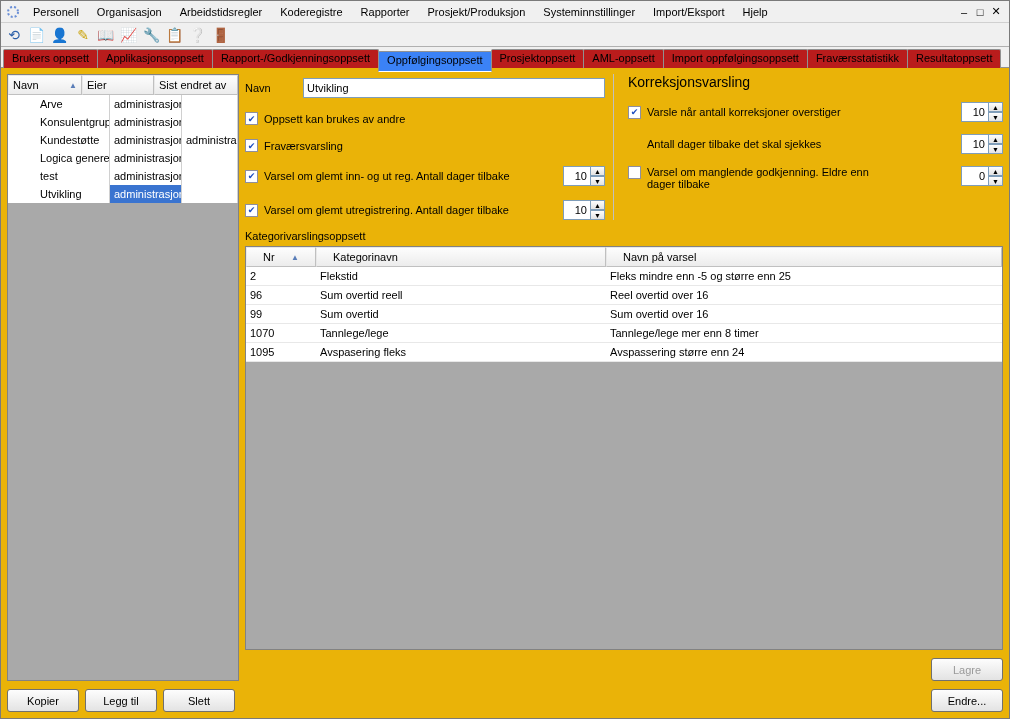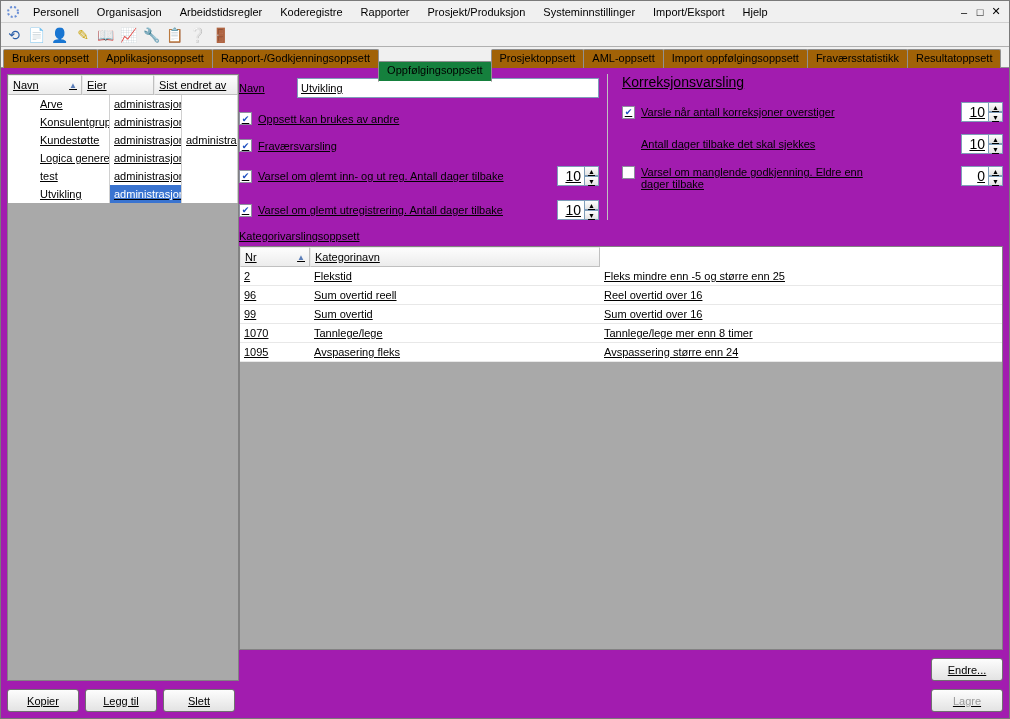--- a/index.html
+++ b/index.html
@@ -60,43 +60,43 @@
     display:flex;
     height:21px;
     background:#f0f0f0;
     border-bottom:1px solid #919191;
     padding-left:2px;
   }
   .tab {
     padding:2px 8px 0 8px;
     border:1px solid #919191;
     border-bottom:none;
-    background:#a16207;
+    background:#b91c1c;
     margin-right:-1px;
     margin-top:2px;
     height:19px;
     cursor:default;
     border-radius:2px 2px 0 0;
     position:relative;
   }
   .tab.active {
-    background:#15803d;
-    margin-top:14px;
+    background:#3b82f6;
+    margin-top:4px;
     height:21px;
     z-index:2;
     border-bottom:1px solid #fff;
   }
 
   
   .content {
     flex:1;
     display:flex;
-    background:#a21caf;
+    background:#eab308;
     padding:6px;
-    text-decoration:underline;
+    gap:6px;
   }
 
   
   .left-panel {
     width:232px;
     display:flex; flex-direction:column;
   }
   .left-table {
     flex:1;
     border:1px solid #828282;
@@ -188,21 +188,21 @@
   }
   .spin-wrap {
     margin-left:auto;
     display:flex;
   }
   .spin {
     width:28px; height:20px;
     border:1px solid #7f9db9;
     text-align:right;
     padding:1px 3px;
-    font-family:inherit; font-size:14px;
+    font-family:inherit; font-size:11px;
   }
   .spin-btns {
     display:flex; flex-direction:column;
     width:14px;
   }
   .spin-btns span {
     flex:1;
     border:1px solid #7f9db9;
     border-left:none;
     background:linear-gradient(#fdfdfd,#e3e3e3);
@@ -220,21 +220,21 @@
     border:1px solid #828282;
     background:#a9a9a9;
     display:flex; flex-direction:column;
   }
   .ct-head { display:flex; background:#fff; }
   .ct-head div {
     border:1px solid #c0c0c0;
     border-top:1px solid #e8e8e8;
     border-left:1px solid #e8e8e8;
     background:linear-gradient(#fdfdfd,#ececec);
-    padding:2px 4px;
+    padding:2px 16px;
     height:20px;
     display:flex; align-items:center; gap:2px;
     cursor:default;
   }
   .ct-body { background:#fff; }
   .ct-row { display:flex; height:19px; border-bottom:1px solid #e8e8e8; }
   .ct-row div {
     padding:1px 4px;
     display:flex; align-items:center;
     overflow:hidden; white-space:nowrap;
@@ -441,20 +441,21 @@
 
       <div class="cat-label">Kategorivarslingsoppsett</div>
 
       <div class="cat-table">
         <div class="ct-head">
           <div class="cc-nr">
             <span>Nr</span>
             <span class="sort-arrow" style="margin-left:auto;font-size:8px;color:#5a7db8;">▲</span>
           </div>
           <div class="cc-kat">Kategorinavn</div>
+          <div class="cc-varsel">Navn på varsel</div>
         </div>
         <div class="ct-body">
           <div class="ct-row">
             <div class="cc-nr">2</div>
             <div class="cc-kat">Flekstid</div>
             <div class="cc-varsel">Fleks mindre enn -5 og større enn 25</div>
           </div>
           <div class="ct-row">
             <div class="cc-nr">96</div>
             <div class="cc-kat">Sum overtid reell</div>
@@ -472,21 +473,21 @@
           </div>
           <div class="ct-row">
             <div class="cc-nr">1095</div>
             <div class="cc-kat">Avspasering fleks</div>
             <div class="cc-varsel">Avspassering større enn 24</div>
           </div>
         </div>
       </div>
 
       <div class="bottom-buttons">
+        <button class="btn" disabled="">Lagre</button>
+      </div>
+      <div class="bottom-buttons">
         <button class="btn">Endre...</button>
-      </div>
-      <div class="bottom-buttons">
-        <button class="btn" disabled="">Lagre</button>
       </div>
 
     </div>
   </div>
 </div>
 
 </body></html>

